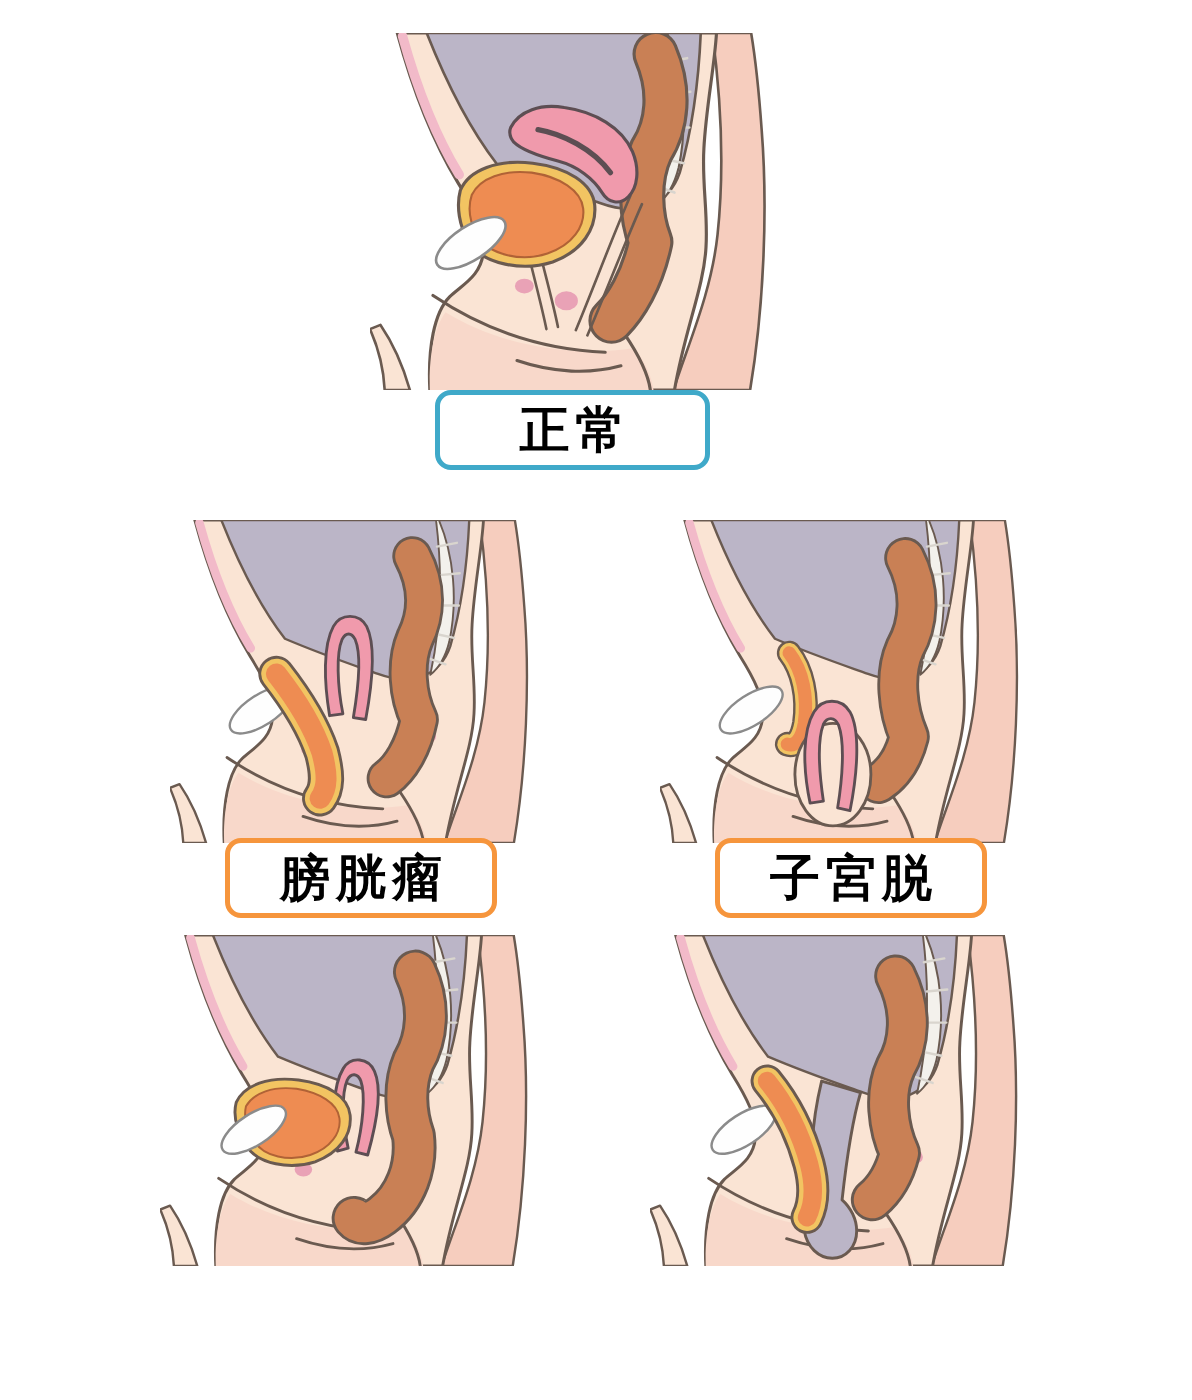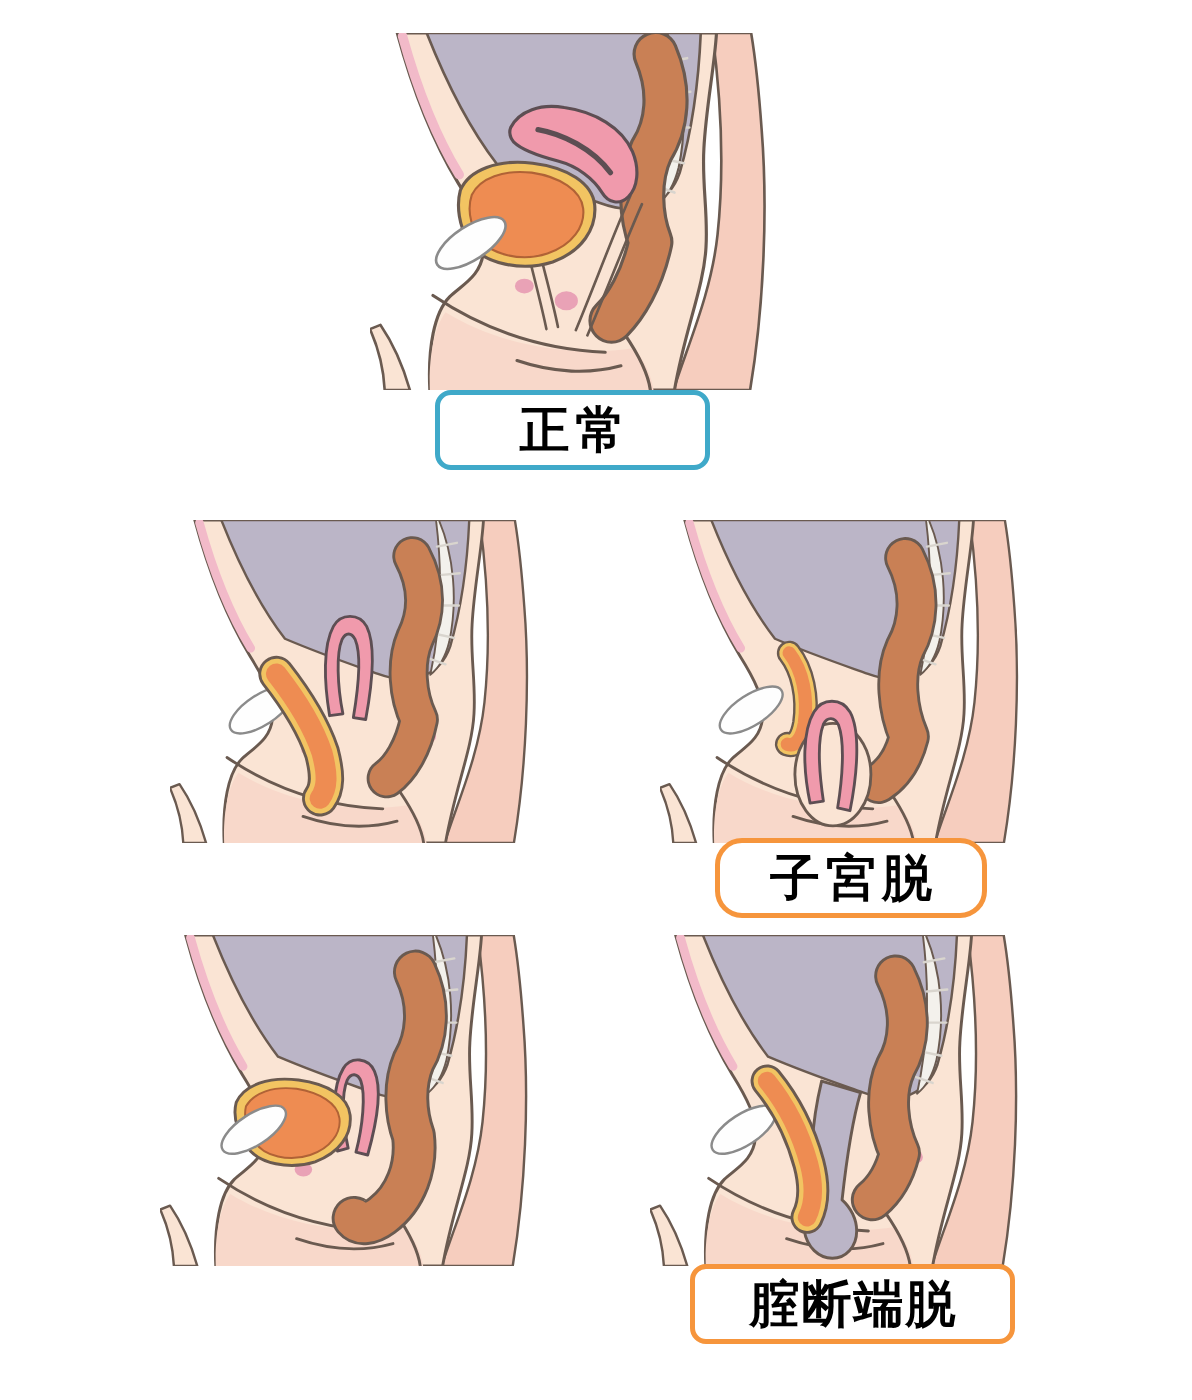--- a/index.html
+++ b/index.html
@@ -175,23 +175,23 @@
         <path d="M120,150 C138,172 154,202 163,235 C169,258 168,276 161,290" fill="none" stroke="#6A5A50" stroke-width="34" stroke-linecap="round" stroke-linejoin="round"></path>
         <path d="M120,150 C138,172 154,202 163,235 C169,258 168,276 161,290" fill="none" stroke="#F2C462" stroke-width="28" stroke-linecap="round" stroke-linejoin="round"></path>
         <path d="M120,150 C138,172 154,202 163,235 C169,258 168,276 161,290" fill="none" stroke="#EE8C52" stroke-width="19" stroke-linecap="round" stroke-linejoin="round"></path>
       </svg>
   </div>
 
   <div class="caption teal" style="left: 435px; top: 390px; width: 275px; height: 80px; border-color: rgb(63, 169, 201);">
     <span>正常</span>
   </div>
 
+  <div class="caption orange" style="left: 225px; top: 838px; width: 272px; height: 80px; border-color: rgb(246, 149, 60);">
+    <span>膀胱瘤</span>
+  </div>
 
-  <div class="caption orange" style="left: 715px; top: 838px; width: 272px; height: 80px; border-color: rgb(246, 149, 60); border-radius: 27px;">
+  <div class="caption orange" style="left: 715px; top: 838px; width: 272px; height: 80px; border-color: rgb(246, 149, 60);">
     <span>子宮脱</span>
   </div>
 
 
-  <div class="caption orange" style="left: 690px; top: 1264px; width: 325px; height: 80px; letter-spacing: 2px; text-indent: 2px; border-color: rgb(246, 149, 60);">
-    <span>腟断端脱</span>
-  </div>
 
 </div>
 
 </body></html>

